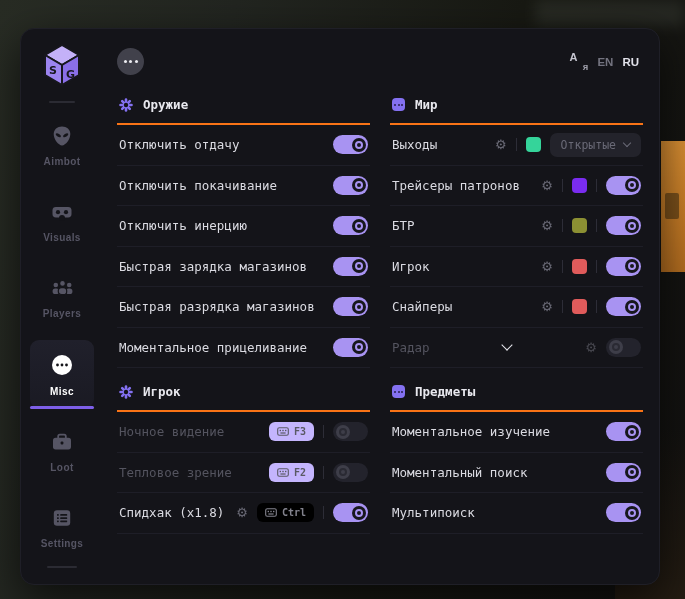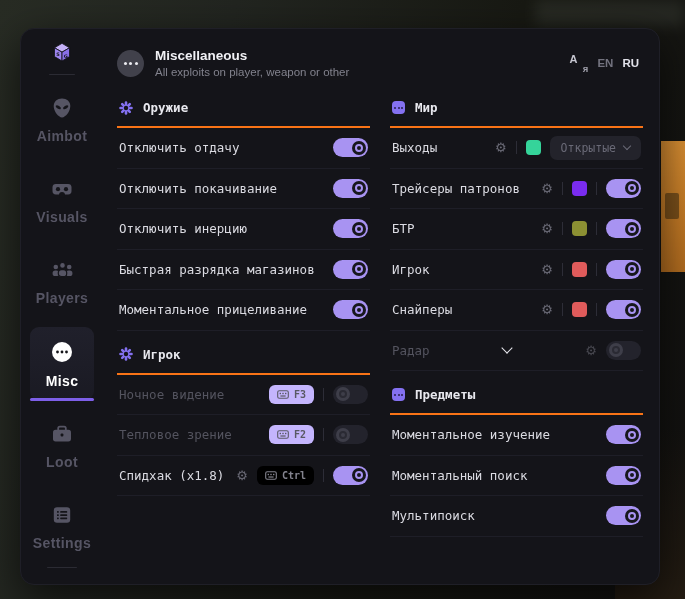--- a/index.html
+++ b/index.html
@@ -24,21 +24,21 @@
          box-shadow:0 14px 44px rgba(0,0,0,.65); display:flex; overflow:hidden; }
 
   
   .sidebar { width:82px; flex-shrink:0; display:flex; flex-direction:column; align-items:center; padding-top:13px; }
   .logo { width:44px; height:48px; }
   .sb-dash { width:26px; height:2px; background:#2b2b33; border-radius:2px; margin:11px 0 4px; }
   .nav { width:100%; display:flex; flex-direction:column; align-items:center; }
   .nav-item { width:64px; margin:5px 0; padding:13px 0 11px; border-radius:9px;
               display:flex; flex-direction:column; align-items:center; gap:9px;
               color:#565564; position:relative; cursor:pointer; }
-  .nav-item .nav-label { font-size:14px; font-weight:700; letter-spacing:.4px; }
+  .nav-item .nav-label { font-size:10px; font-weight:700; letter-spacing:.4px; }
   .nav-item.active { background:linear-gradient(#20202b,#1a1a23); color:#ffffff; }
   .nav-item.active::after { content:""; position:absolute; left:0; right:0; bottom:-1px; height:3px;
               background:#7d5fe8; border-radius:3px; }
   .sb-bottom-dash { margin-top:auto; margin-bottom:16px; width:30px; height:2px;
               background:#2b2b33; border-radius:2px; }
 
   
   .main { flex:1; min-width:0; display:flex; flex-direction:column; padding:0 16px 0 6px; }
   .header { display:flex; align-items:center; gap:11px; padding:19px 4px 6px 8px; }
   .misc-circle { width:27px; height:27px; border-radius:50%; background:#41414b; flex-shrink:0;
@@ -185,24 +185,20 @@
   </div>
 
   <div class="main">
 
     <div class="header">
       <div class="misc-circle">
           <i></i>
           <i></i>
           <i></i>
         </div>
-      <div>
-        <div class="h-title">Miscellaneous</div>
-        <div class="h-sub">All exploits on player, weapon or other</div>
-      </div>
       <div class="lang">
         <span class="translate-icon">
           <span class="ta">A</span>
             <span class="tya">я</span>
         </span>
         <span class="lang-en">EN</span>
         <span class="lang-ru">RU</span>
       </div>
     </div>
 
@@ -241,20 +237,28 @@
         </div>
         <div class="row">
           <span class="row-label">Отключить инерцию</span>
           <div class="controls">
               <div class="toggle on">
                 <div class="knob"></div>
               </div>
             </div>
         </div>
         <div class="row">
+          <span class="row-label">Быстрая зарядка магазинов</span>
+          <div class="controls">
+              <div class="toggle on">
+                <div class="knob"></div>
+              </div>
+            </div>
+        </div>
+        <div class="row">
           <span class="row-label">Быстрая разрядка магазинов</span>
           <div class="controls">
               <div class="toggle on">
                 <div class="knob"></div>
               </div>
             </div>
         </div>
         <div class="row">
           <span class="row-label">Моментальное прицеливание</span>
           <div class="controls">

